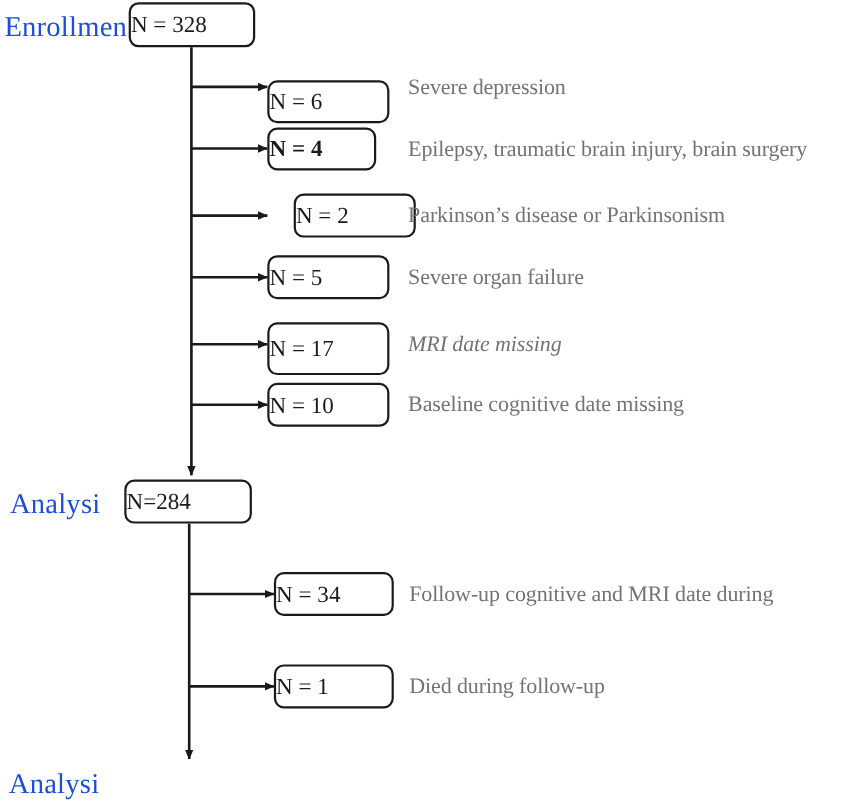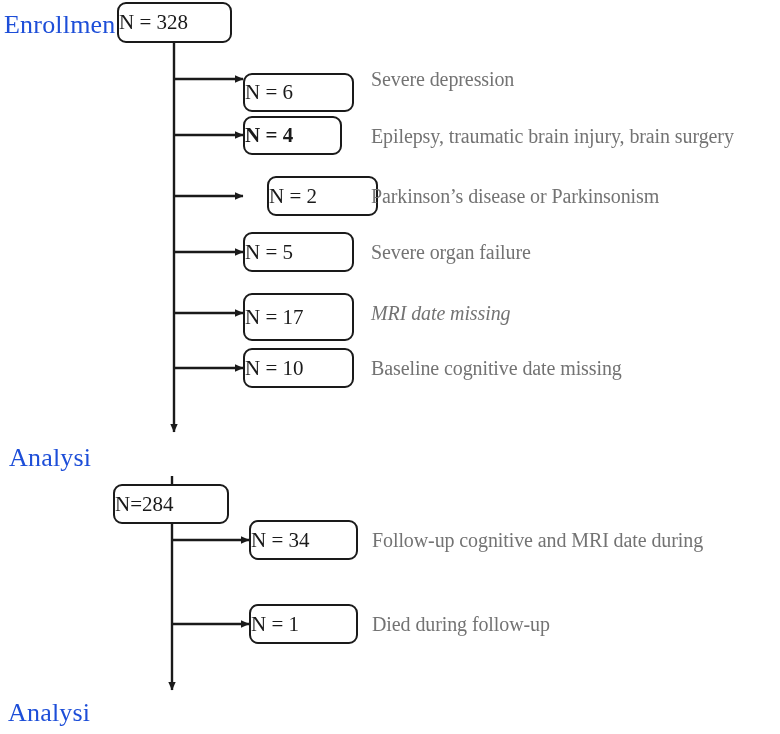--- a/index.html
+++ b/index.html
@@ -88,21 +88,21 @@
 
   <div id="stage-label-layer">
       <div class="stage-label" style="left: 4px; top: 12px;">Enrollmen</div>
       <div class="stage-label" style="left: 9px; top: 445px;">Analysi</div>
       <div class="stage-label" style="left: 8px; top: 700px;">Analysi</div>
     </div>
   <div id="node-layer">
       <div class="node-box main-node" style="left: 117px; top: 2px; width: 115px; height: 41px;">
         <span>N = 328</span>
       </div>
-      <div class="node-box main-node" style="left: 113px; top: 436px; width: 116px; height: 40px; margin-top: 48px;">
+      <div class="node-box main-node" style="left: 113px; top: 436px; width: 116px; height: 40px;">
         <span>N=284</span>
       </div>
       <div class="node-box main-node" style="left: 113px; top: 694px; width: 119px; height: 40px; margin-top: 47px;">
         <span>N=249</span>
       </div>
       <div class="node-box exclusion-node" style="left: 243px; top: 46px; width: 111px; height: 39px; margin-top: 27px;">
         <span>N = 6</span>
       </div>
       <div class="node-box exclusion-node" style="left: 243px; top: 116px; width: 99px; height: 39px; font-weight: bold;">
         <span>N = 4</span>

